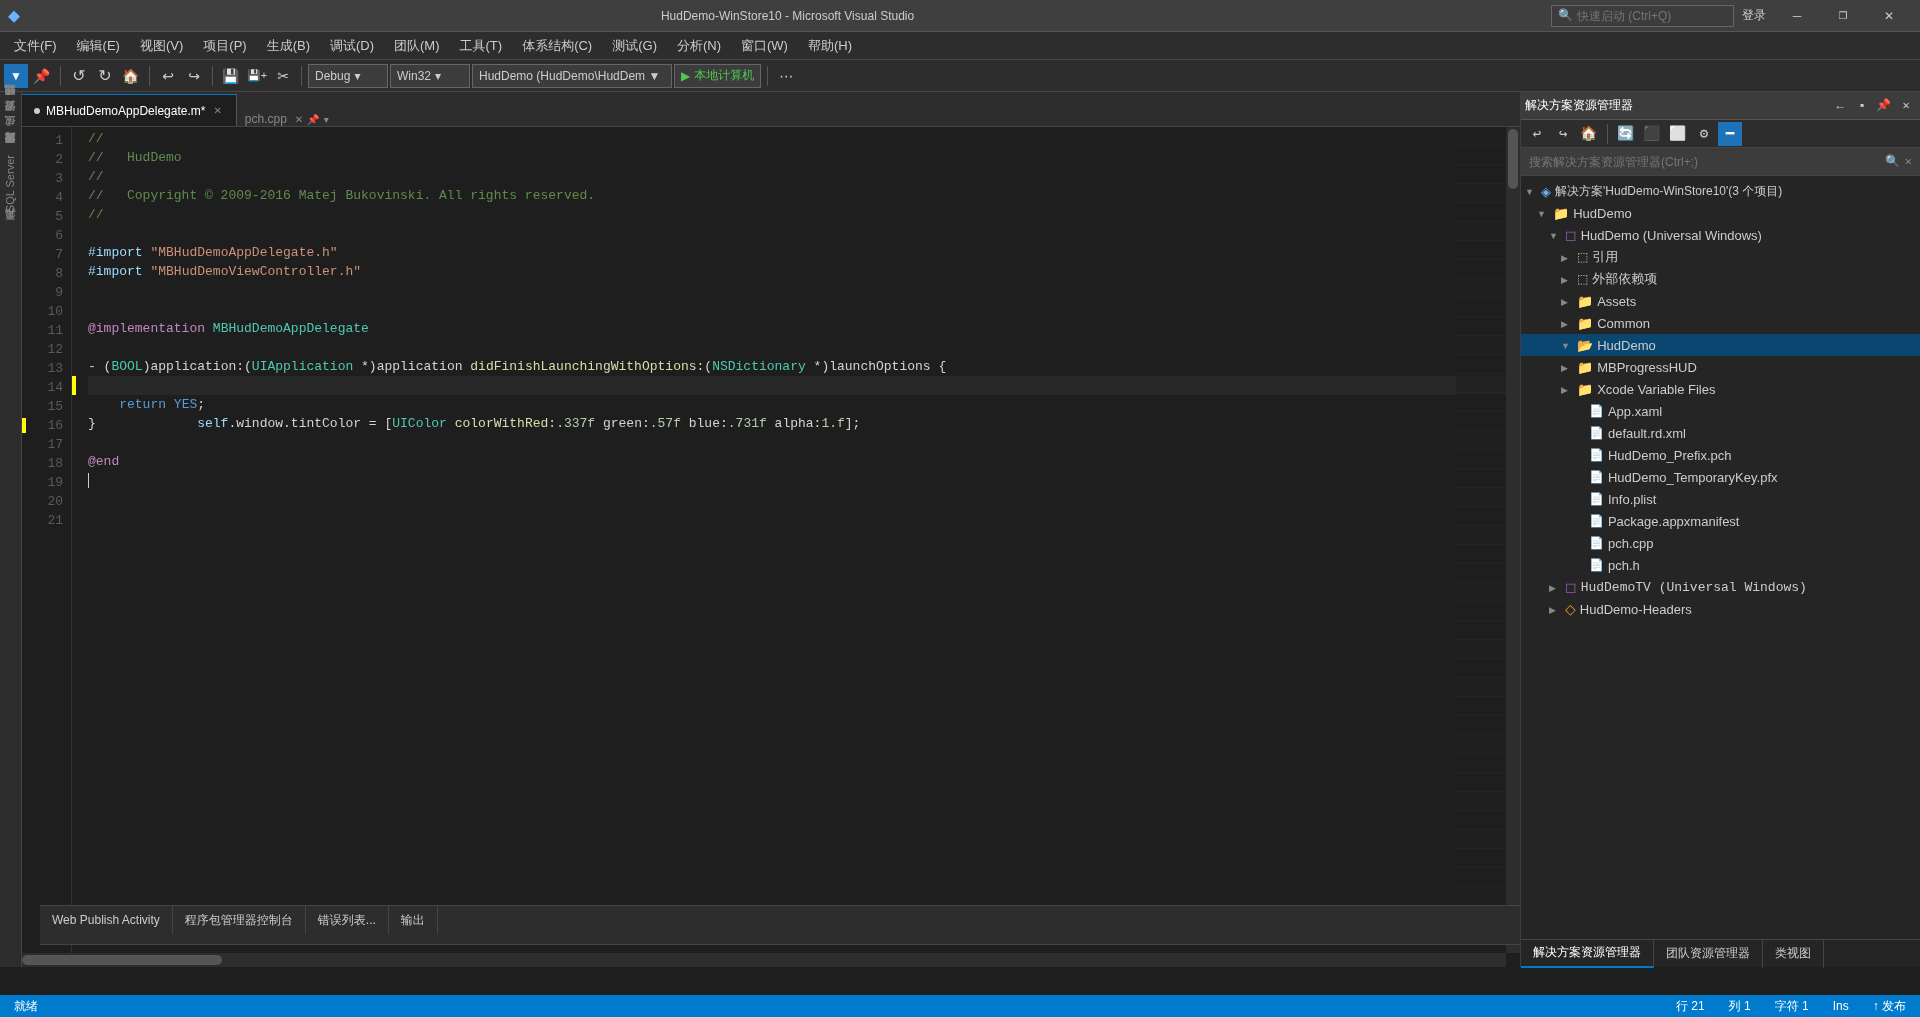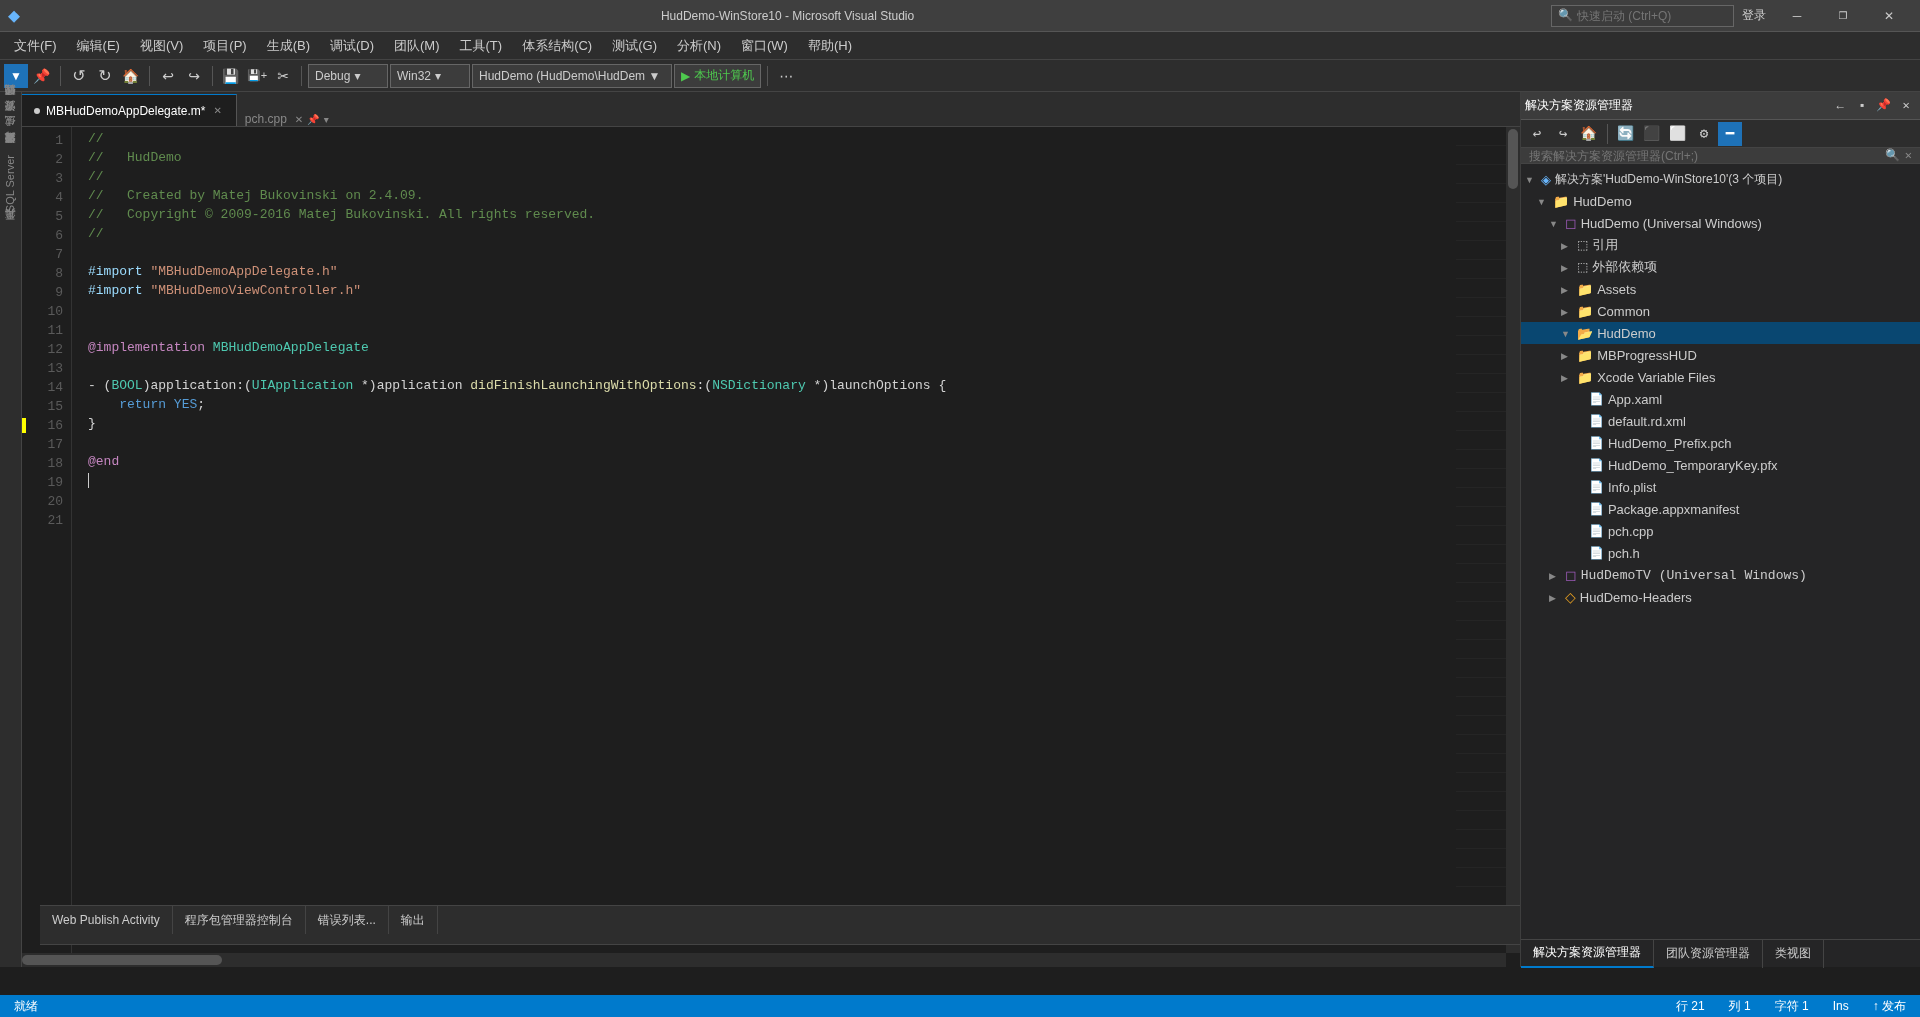--- a/index.html
+++ b/index.html
@@ -217,21 +217,21 @@
       background: #2d2d2d;
       height: 28px;
       display: flex;
       align-items: center;
       padding: 0 4px;
       gap: 2px;
       border-bottom: 1px solid #444;
     }
     #solution-search {
       background: #3c3c3c;
-      height: 16px;
+      height: 28px;
       display: flex;
       align-items: center;
       padding: 0 8px;
       border-bottom: 1px solid #444;
       gap: 4px;
     }
     #solution-search input {
       flex: 1;
       background: transparent;
       border: none;
@@ -514,31 +514,34 @@
             <div>19</div>
             <div>20</div>
             <div>21</div>
         </div>
       </div>
 
       <div id="code-lines">
         <div class="code-line"><span class="comment">//</span></div>
         <div class="code-line"><span class="comment">//   HudDemo</span></div>
         <div class="code-line"><span class="comment">//</span></div>
-        <div class="code-line"><span class="comment">//   Created by Matej Bukovinski on 2.4.09.</span></div>
         <div class="code-line"><span class="comment">//   Copyright © 2009-2016 Matej Bukovinski. All rights reserved.</span></div>
         <div class="code-line"><span class="comment">//</span></div>
         <div class="code-line">&nbsp;</div>
         <div class="code-line"><span style="color:#9cdcfe;">#import</span> <span class="string">"MBHudDemoAppDelegate.h"</span></div>
         <div class="code-line"><span style="color:#9cdcfe;">#import</span> <span class="string">"MBHudDemoViewController.h"</span></div>
         <div class="code-line">&nbsp;</div>
         <div class="code-line">&nbsp;</div>
         <div class="code-line"><span class="at-keyword">@implementation</span> <span style="color:#4ec9b0;">MBHudDemoAppDelegate</span></div>
         <div class="code-line">&nbsp;</div>
         <div class="code-line"><span style="color:#d4d4d4;">- (</span><span class="type">BOOL</span><span>)application:(</span><span class="type">UIApplication</span><span> *)application </span><span style="color:#dcdcaa;">didFinishLaunchingWithOptions</span><span>:(</span><span class="type">NSDictionary</span><span> *)launchOptions {</span></div>
+        <div class="code-line active-line" style="background:#282828; position:relative;">
+          <span style="position:absolute;left:-16px;top:0;width:4px;height:19px;background:#ffff00;"></span>
+          &nbsp;&nbsp;&nbsp;&nbsp;<span style="color:#9cdcfe;">self</span>.window.tintColor = [<span class="type">UIColor</span> <span class="func">colorWithRed</span>:<span class="number">.337f</span> green:<span class="number">.57f</span> blue:<span class="number">.731f</span> alpha:<span class="number">1.f</span>];
+        </div>
         <div class="code-line">&nbsp;&nbsp;&nbsp;&nbsp;<span class="keyword">return</span> <span style="color:#569cd6;">YES</span>;</div>
         <div class="code-line">}</div>
         <div class="code-line">&nbsp;</div>
         <div class="code-line"><span class="at-keyword">@end</span></div>
         <div class="code-line" style="background:#1e1e1e;"><span style="border-left:1px solid #ccc; animation: blink 1s infinite;">&nbsp;</span></div>
       </div>
 
       <div style="position:absolute; right:14px; top:0; width:50px; bottom:14px; background:#1e1e1e; opacity:0.5; overflow:hidden;">
         <div style="width:100%; height:100%; background: repeating-linear-gradient(transparent 0px, transparent 18px, #2d2d2d 18px, #2d2d2d 19px);"></div>
       </div>

